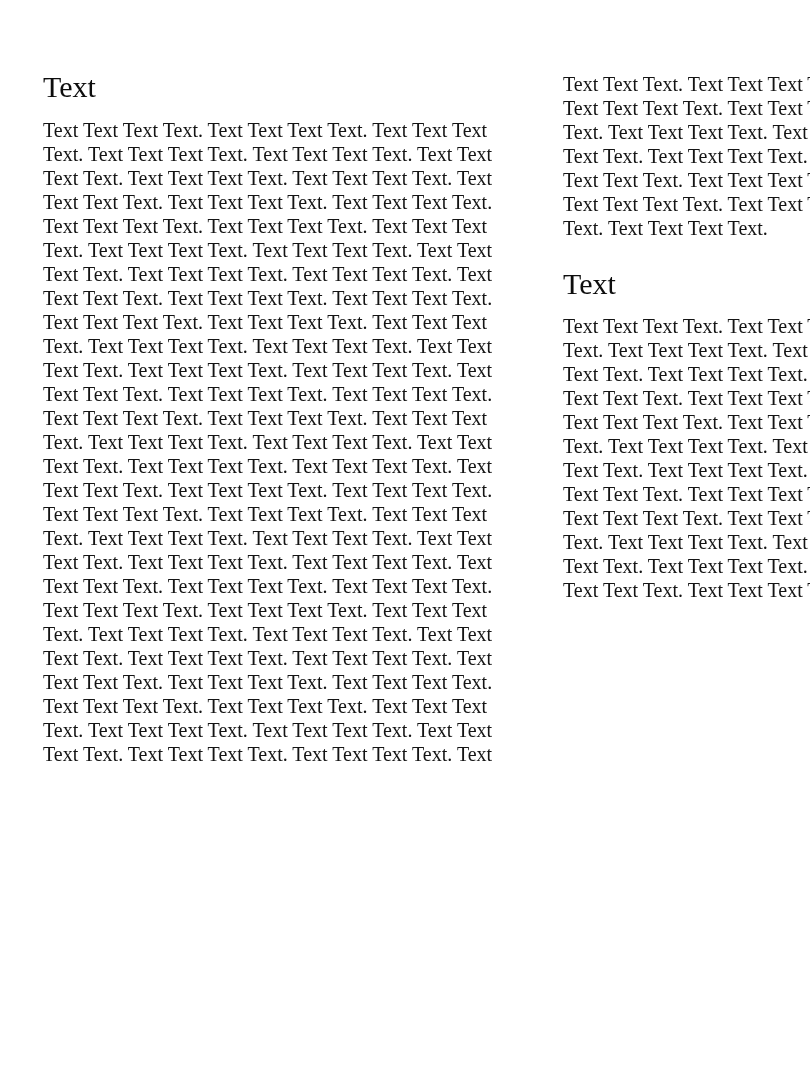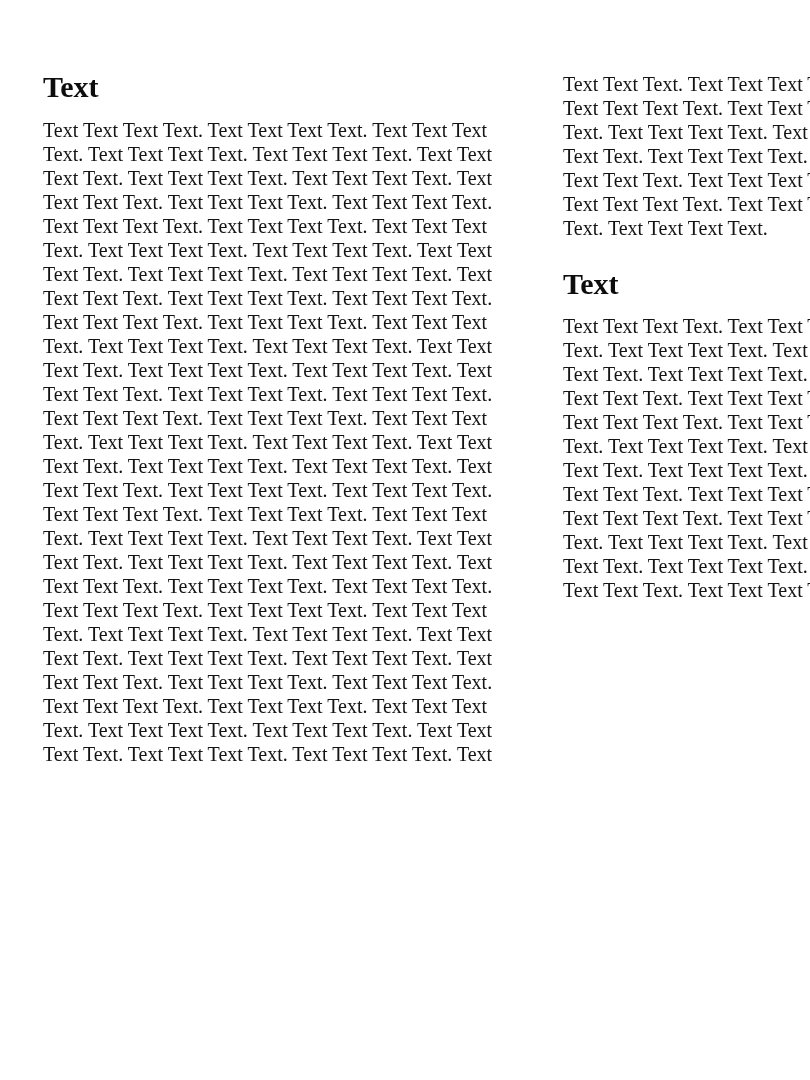--- a/index.html
+++ b/index.html
@@ -20,21 +20,21 @@
   .column {
     position: absolute;
     width: 481px;
   }
   .column-left  { left: 43px;  top: 71px; }
   .column-right { left: 563px; top: 72px; }
   h2.doc-heading {
     margin: 0;
     font-size: 30px;
     line-height: 31px;
-    font-weight: 700;
+    font-weight: 400;
     color: #0d0d0d;
   }
   p.doc-paragraph {
     margin: 0;
     font-size: 20px;
     line-height: 24px;
     text-align: left;
     word-spacing: normal;
   }
   .column-left p.doc-paragraph { margin-top: 16px; }

